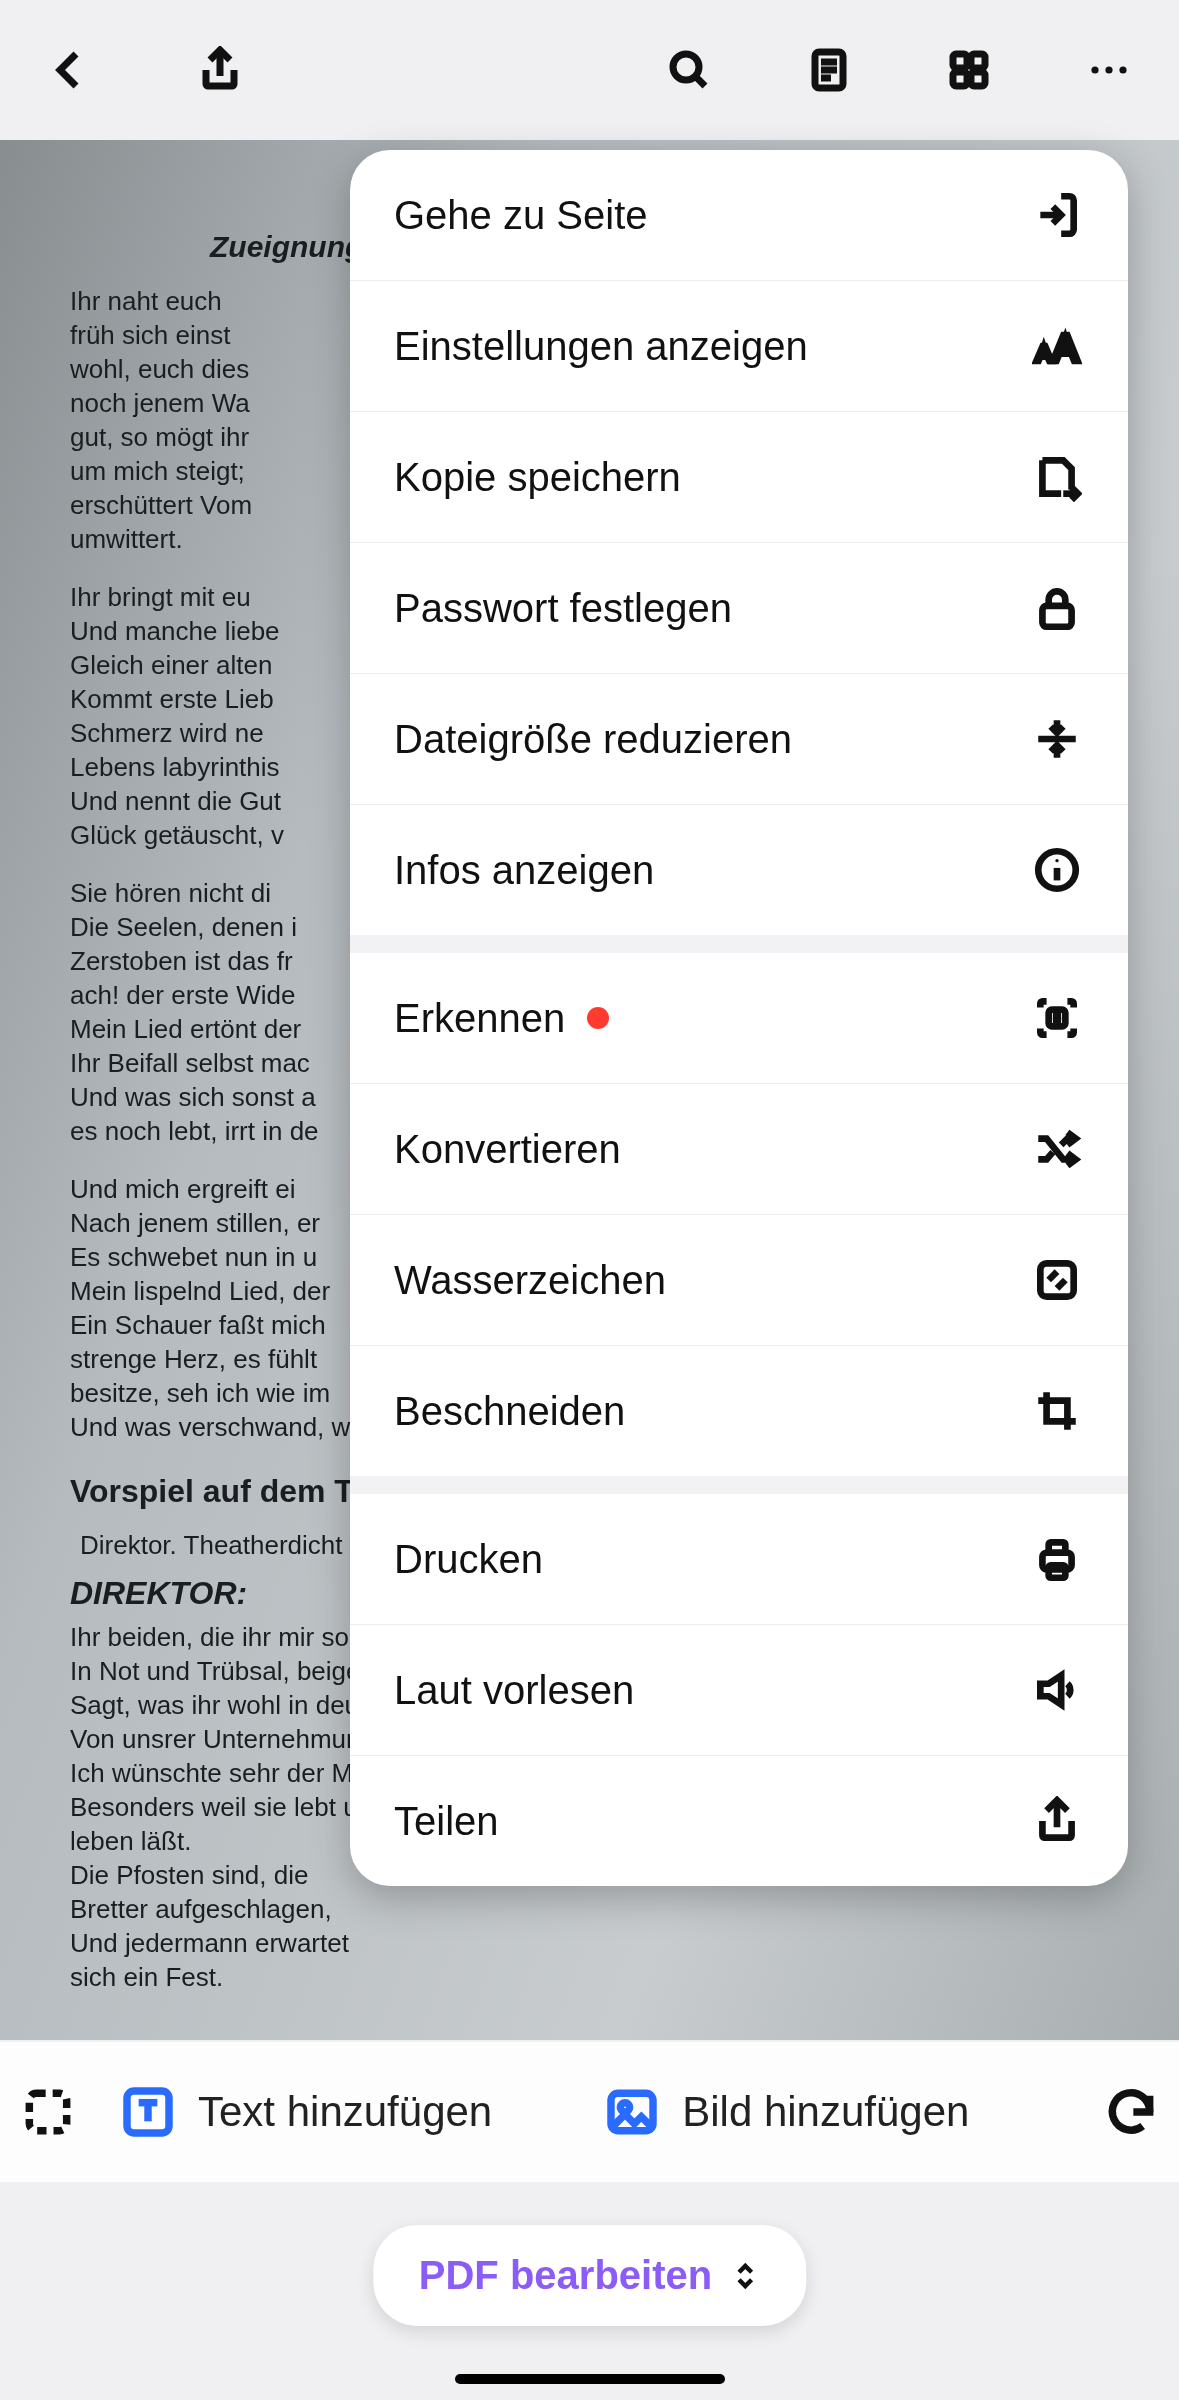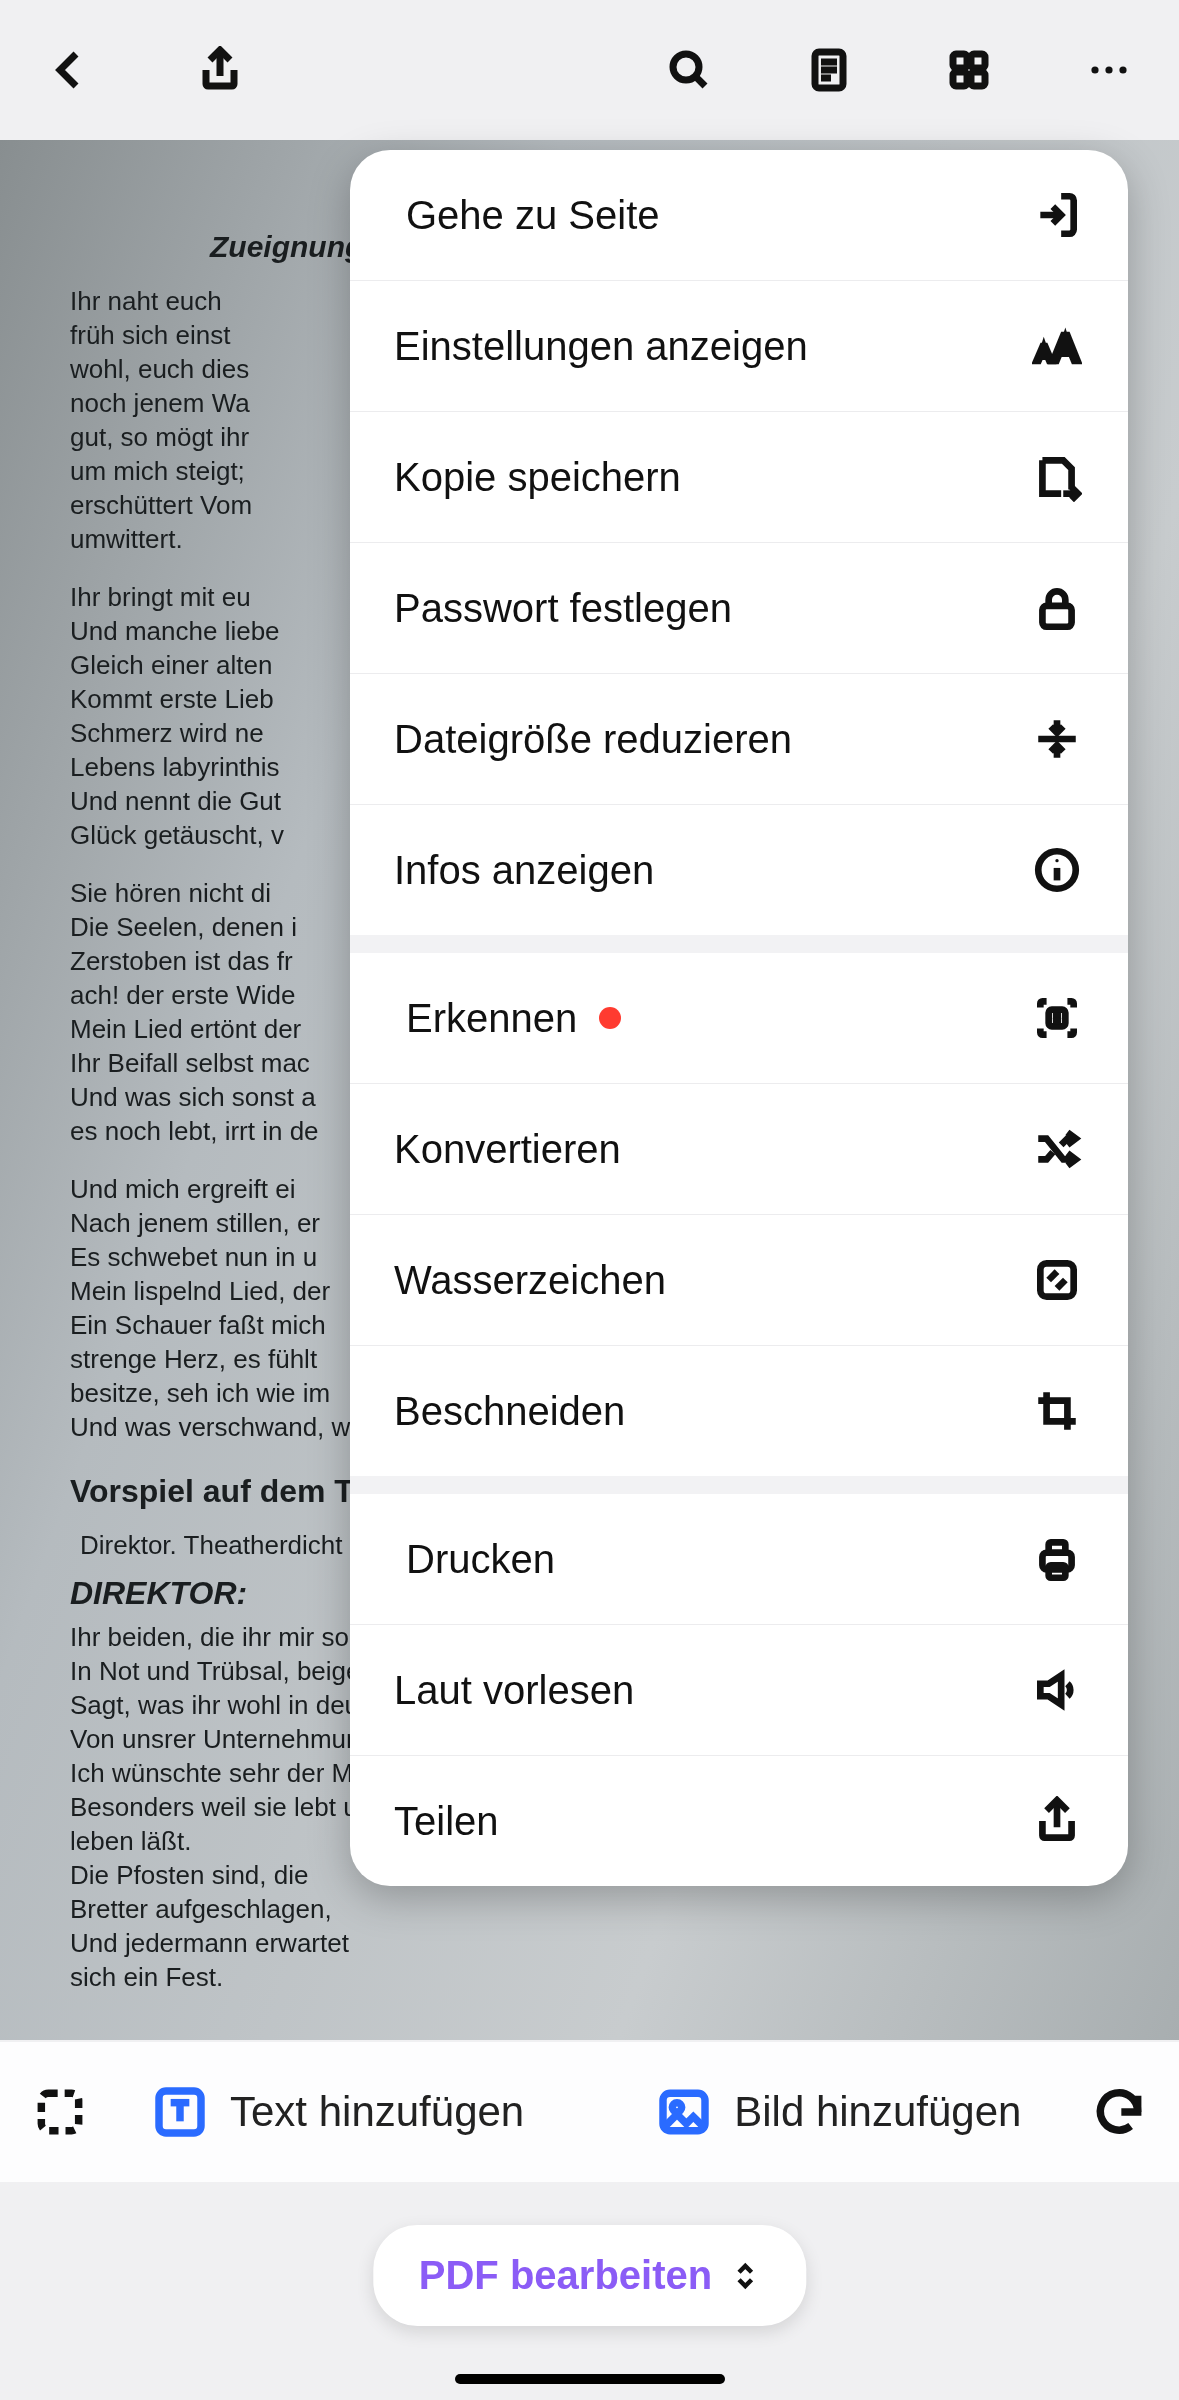--- a/index.html
+++ b/index.html
@@ -47,31 +47,31 @@
 }
 .menu-group + .menu-group::before {
   content: ""; display: block; height: 18px; background: #f2f2f4;
 }
 .menu-row {
   display: flex; align-items: center; justify-content: space-between;
   padding: 38px 44px;
   font-size: 40px; color: #111;
   border-top: 1px solid #ececee;
 }
-.menu-group .menu-row:first-child { border-top: none; margin-left: 12px; }
+.menu-group .menu-row:first-child { border-top: none; }
 .menu-row .mi-icon { width: 54px; height: 54px; flex: 0 0 54px; display: flex; align-items: center; justify-content: center; }
 .menu-row .mi-icon svg { width: 50px; height: 50px; stroke: #111; stroke-width: 3.2; fill: none; }
 .menu-row .mi-text { display: flex; align-items: center; gap: 22px; }
 .dot-red { width: 22px; height: 22px; border-radius: 50%; background: #ff3b30; display: inline-block; }
 
 
 .editbar {
   position: absolute; left: 0; right: 0; bottom: 218px; height: 140px;
   background: #fdfdfe; display: flex; align-items: center;
-  padding: 0 30px; gap: 60px;
+  padding: 0 18px; gap: 40px;
 }
 .tool {
   display: flex; align-items: center; gap: 20px;
   font-size: 42px; color: #222;
 }
 .tool .ticon { width: 60px; height: 60px; display:flex; align-items:center; justify-content:center; }
 .tool .ticon svg { width: 56px; height: 56px; stroke-width: 3.2; fill: none; }
 .tool.blue .ticon svg { stroke: #2a6bff; }
 .tool .ticon svg { stroke: #111; }
 .editbar .undo { margin-left: auto; }

